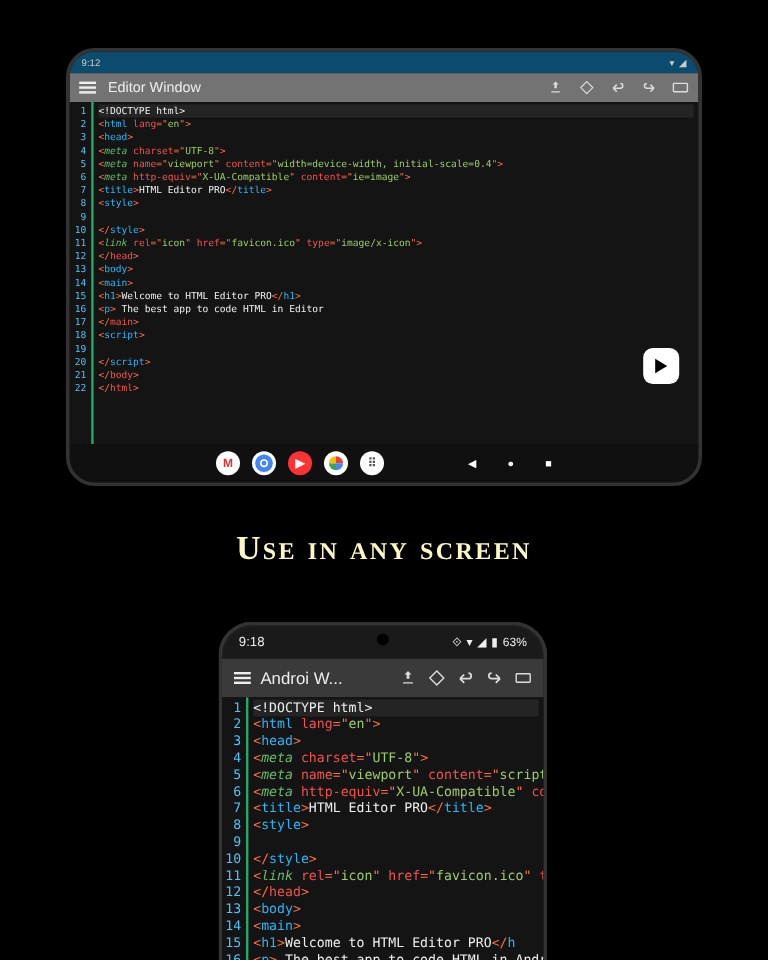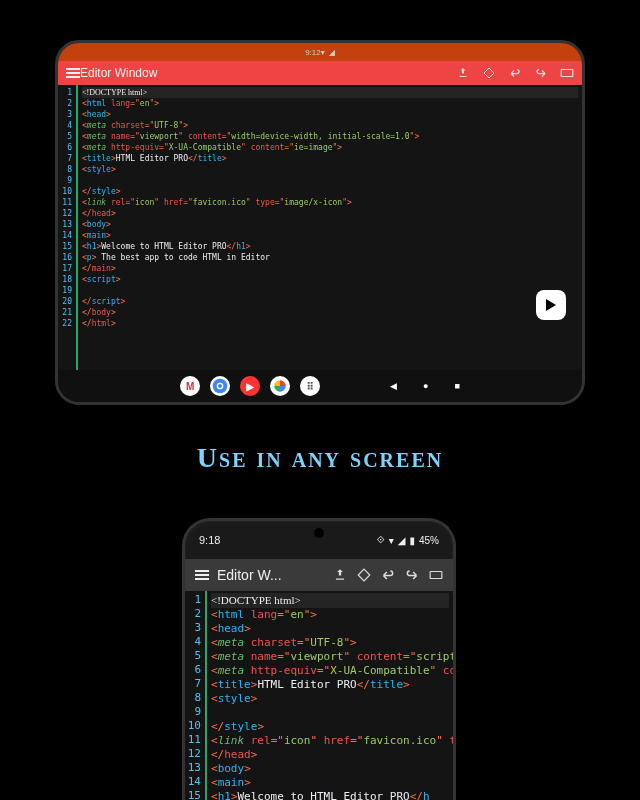--- a/index.html
+++ b/index.html
@@ -16,37 +16,38 @@
     background: #1a1a1a;
     border-radius: 24px;
     border: 3px solid #333;
     box-shadow: 0 0 0 1px #000, inset 0 0 4px rgba(255,255,255,0.05);
     display: flex;
     flex-direction: column;
     overflow: hidden;
   }
   .tablet-status {
     height: 18px;
-    background: #c2410c;
+    background: #0c4a6e;
     display: flex;
     align-items: center;
-    justify-content: center;
+    justify-content: space-between;
     padding: 0 10px;
     font-size: 8px;
     color: #ccc;
   }
   .tablet-status .right { display:flex; gap:4px; }
   .tablet-titlebar {
     height: 24px;
-    background: #ef4444;
+    background: #737373;
     display: flex;
     align-items: center;
     padding: 0 8px;
     color: #eee;
     font-size: 12px;
+    gap: 10px;
   }
   .tablet-titlebar .title { flex:1; }
   .tablet-titlebar .icons { display:flex; gap:12px; align-items:center; }
   .tablet-titlebar .ico, .phone-titlebar .ico { width:14px; height:14px; display:flex; align-items:center; justify-content:center; }
 
   .tablet-editor {
     flex: 1;
     background: #141414;
     display: flex;
     overflow: hidden;
@@ -98,21 +99,21 @@
   }
   .dock-icon { width:20px; height:20px; border-radius:50%; display:flex; align-items:center; justify-content:center; font-size:10px; font-weight:bold; }
   .nav-btns { margin-left: 60px; display:flex; gap:26px; color:#fff; font-size:9px; }
 
   
   .caption {
     position: absolute;
     top: 442px;
     left: 0; right: 0;
     text-align: center;
-    color: #7dd3fc;
+    color: #fef9c3;
     font-size: 28px;
     font-weight: 600;
     letter-spacing: 2px;
     font-variant: small-caps;
     font-family: Georgia, 'Times New Roman', serif;
   }
 
   
   .phone {
     position: absolute;
@@ -128,21 +129,21 @@
     display:flex;
     flex-direction:column;
     overflow:hidden;
   }
   .phone-notch {
     position:absolute;
     top:7px; left:50%; transform:translateX(-50%);
     width: 10px; height:10px; background:#000; border-radius:50%;
   }
   .phone-status {
-    height: 38px;
+    height: 28px;
     padding: 0 14px 0;
     display:flex; justify-content:space-between; align-items:center;
     color:#eee; font-size:11px;
   }
   .phone-status .right { display:flex; gap:4px; align-items:center; font-size:10px;}
   .phone-titlebar {
     height: 32px;
     background: #3a3a3a;
     display:flex; align-items:center;
     padding: 0 10px;
@@ -180,21 +181,21 @@
     overflow:hidden;
   }
 
   
   .t-br  { color:#ff7043; }   
   .t-tag { color:#29b6f6; }   
   .t-tag2{ color:#66bb6a;font-style:italic; }   
   .t-attr{ color:#ef5350; }   
   .t-str { color:#9ccc65; }   
   .t-txt { color:#eceff1; }   
-  .t-doct{ color:#eceff1;font-family:Liberation Serif, serif; }
+  .t-doct{ color:#eceff1; }
   .t-close{ color:#ef5350; } 
 
   
   .hamburger { width:14px; height:10px; display:flex; flex-direction:column; justify-content:space-between; }
   .hamburger span { display:block; height:2px; background:#eee; }
 
   svg { display:block; }
 </style>
 </head>
 <body>
@@ -265,21 +266,21 @@
 18
 19
 20
 21
 22
 </div>
       <div class="tablet-code" id="tab-code"><span class="hl-line" style="display:inline-block;width:100%"><span class="t-doct">&lt;!DOCTYPE html&gt;</span></span>
 <span class="t-br">&lt;</span><span class="t-tag">html</span><span class="t-txt"> </span><span class="t-attr">lang</span><span class="t-br">="</span><span class="t-str">en</span><span class="t-br">"&gt;</span>
 <span class="t-br">&lt;</span><span class="t-tag">head</span><span class="t-br">&gt;</span>
 <span class="t-br">&lt;</span><span class="t-tag2">meta</span><span class="t-txt"> </span><span class="t-attr">charset</span><span class="t-br">="</span><span class="t-str">UTF-8</span><span class="t-br">"&gt;</span>
-<span class="t-br">&lt;</span><span class="t-tag2">meta</span><span class="t-txt"> </span><span class="t-attr">name</span><span class="t-br">="</span><span class="t-str">viewport</span><span class="t-br">" </span><span class="t-attr">content</span><span class="t-br">="</span><span class="t-str">width=device-width, initial-scale=1.0</span><span class="t-br">"&gt;</span>
+<span class="t-br">&lt;</span><span class="t-tag2">meta</span><span class="t-txt"> </span><span class="t-attr">name</span><span class="t-br">="</span><span class="t-str">viewport</span><span class="t-br">" </span><span class="t-attr">content</span><span class="t-br">="</span><span class="t-str">width=device-width, initial-scale=0.4</span><span class="t-br">"&gt;</span>
 <span class="t-br">&lt;</span><span class="t-tag2">meta</span><span class="t-txt"> </span><span class="t-attr">http-equiv</span><span class="t-br">="</span><span class="t-str">X-UA-Compatible</span><span class="t-br">" </span><span class="t-attr">content</span><span class="t-br">="</span><span class="t-str">ie=image</span><span class="t-br">"&gt;</span>
 <span class="t-br">&lt;</span><span class="t-tag">title</span><span class="t-br">&gt;</span><span class="t-txt">HTML Editor PRO</span><span class="t-br">&lt;/</span><span class="t-tag">title</span><span class="t-br">&gt;</span>
 <span class="t-br">&lt;</span><span class="t-tag">style</span><span class="t-br">&gt;</span>
 <span class="t-txt"></span>
 <span class="t-br">&lt;/</span><span class="t-tag">style</span><span class="t-br">&gt;</span>
 <span class="t-br">&lt;</span><span class="t-tag2">link</span><span class="t-txt"> </span><span class="t-attr">rel</span><span class="t-br">="</span><span class="t-str">icon</span><span class="t-br">" </span><span class="t-attr">href</span><span class="t-br">="</span><span class="t-str">favicon.ico</span><span class="t-br">" </span><span class="t-attr">type</span><span class="t-br">="</span><span class="t-str">image/x-icon</span><span class="t-br">"&gt;</span>
 <span class="t-br">&lt;/</span><span class="t-close">head</span><span class="t-br">&gt;</span>
 <span class="t-br">&lt;</span><span class="t-tag">body</span><span class="t-br">&gt;</span>
 <span class="t-br">&lt;</span><span class="t-tag">main</span><span class="t-br">&gt;</span>
 <span class="t-br">&lt;</span><span class="t-tag">h1</span><span class="t-br">&gt;</span><span class="t-txt">Welcome to HTML Editor PRO</span><span class="t-br">&lt;/</span><span class="t-tag">h1</span><span class="t-br">&gt;</span>
@@ -326,30 +327,30 @@
 
   <div class="phone">
     <div class="phone-notch"></div>
     <div class="phone-status">
       <span>9:18</span>
       <span class="right">
         <span>⟐</span>
         <span>▾</span>
         <span>◢</span>
         <span>▮</span>
-        <span>45%</span>
+        <span>63%</span>
       </span>
     </div>
     <div class="phone-titlebar">
       <div class="hamburger">
           <span></span>
           <span></span>
           <span></span>
         </div>
-      <span class="title">Editor W...</span>
+      <span class="title">Androi W...</span>
       <div class="icons">
         <span class="ico">
             <svg width="14" height="14" viewBox="0 0 24 24" fill="#ddd">
               <path d="M12 2l5 5h-3v6h-4V7H7z M5 18h14v2H5z"></path>
             </svg>
           </span>
         <span class="ico">
             <svg width="14" height="14" viewBox="0 0 24 24" fill="none" stroke="#ddd" stroke-width="2">
               <path d="M12 2l10 10-10 10L2 12z"></path>
             </svg>

